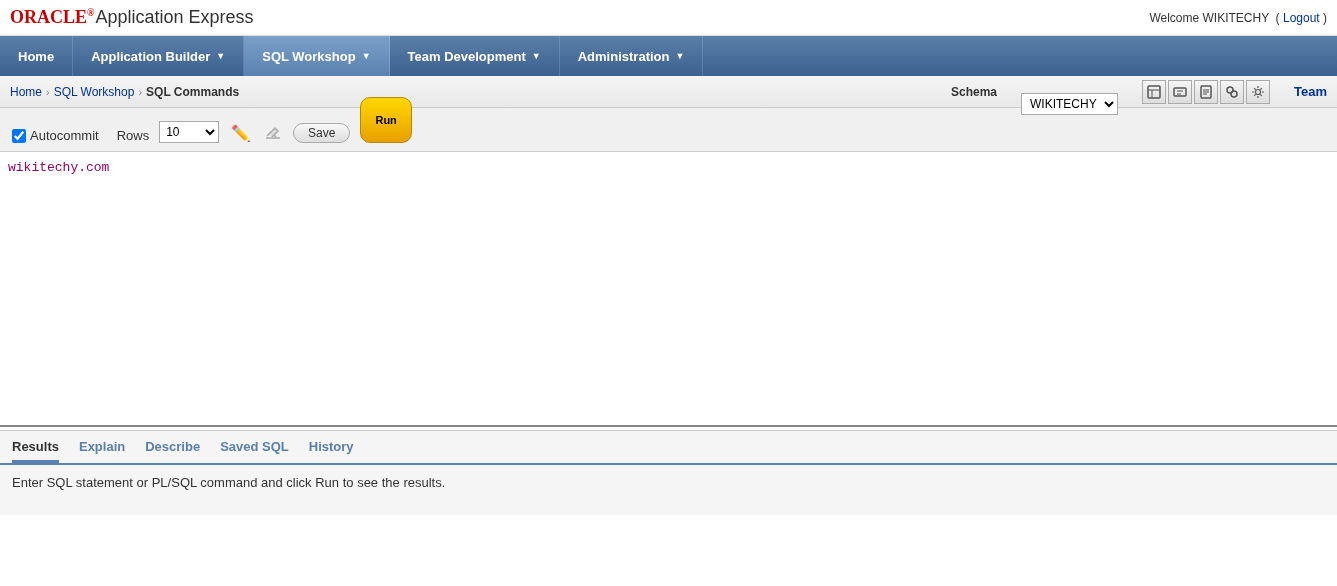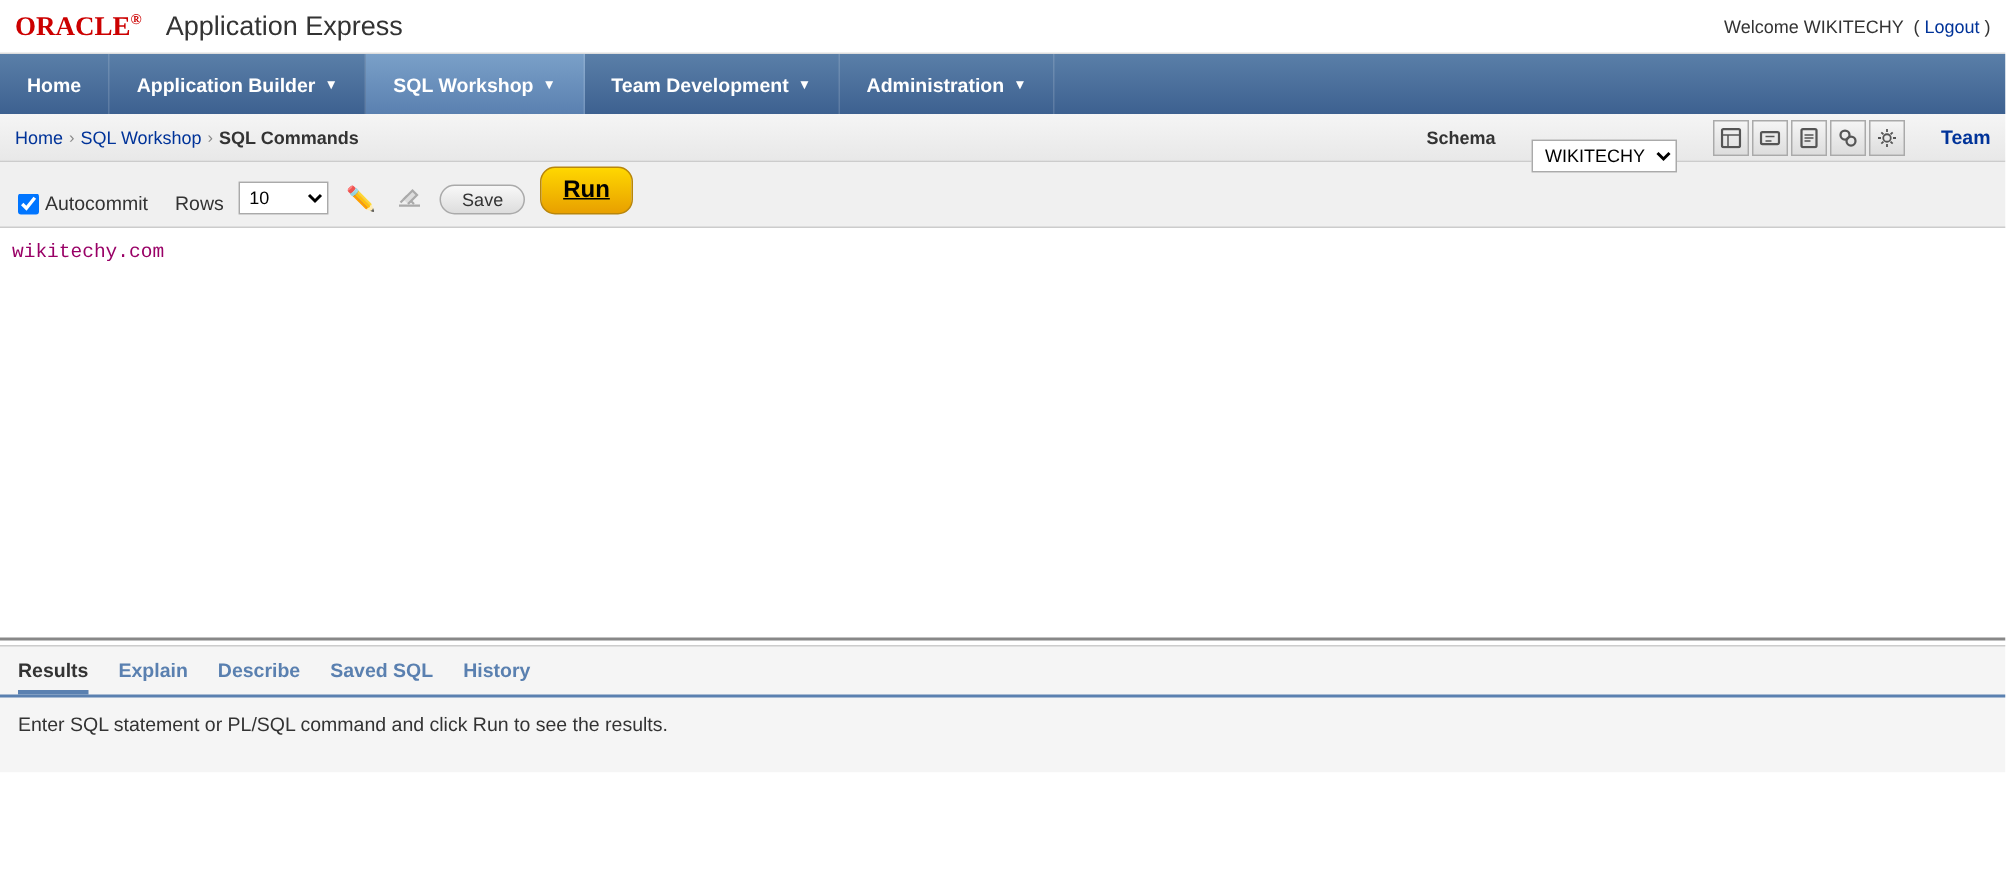--- a/index.html
+++ b/index.html
@@ -11,21 +11,21 @@
       align-items: center;
       justify-content: space-between;
       padding: 4px 10px;
       background: #fff;
       border-bottom: 1px solid #ddd;
       height: 36px;
     }
     .logo-area {
       display: flex;
       align-items: center;
-      gap: 16px;
+      gap: 1px;
     }
     .oracle-logo {
       font-size: 18px;
       font-weight: bold;
       color: #cc0000;
       font-family: serif;
     }
     .oracle-logo span.reg {
       font-size: 10px;
       vertical-align: super;
@@ -171,29 +171,28 @@
     .save-btn {
       padding: 2px 14px;
       font-size: 12px;
       border: 1px solid #aaa;
       background: linear-gradient(to bottom, #f8f8f8, #ddd);
       border-radius: 10px;
       cursor: pointer;
       color: #333;
     }
     .run-btn {
-      padding: 6px 14px;
-      font-size: 16px;
+      padding: 16px 14px;
+      font-size: 11px;
       border: 1px solid #b8860b;
       background: linear-gradient(to bottom, #ffd700, #e8a000);
       border-radius: 10px;
       cursor: pointer;
       color: #000;
       font-weight: bold;
-      text-decoration: underline;
     }
 
     
     .sql-editor-area {
       width: 100%;
       height: 275px;
       border: none;
       border-bottom: 2px solid #888;
       resize: none;
       font-family: 'Courier New', monospace;

